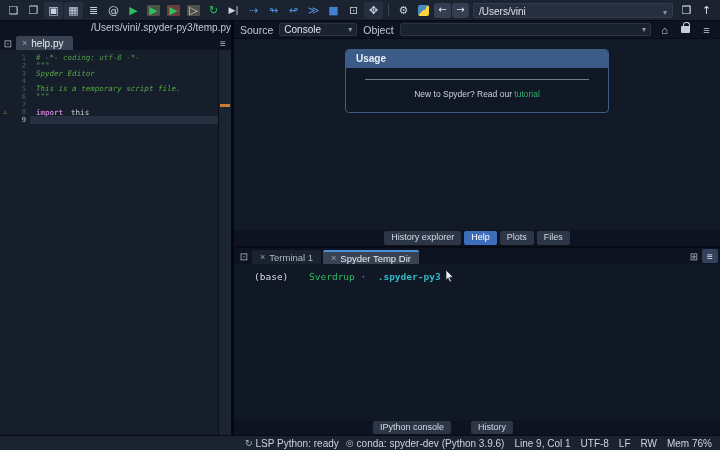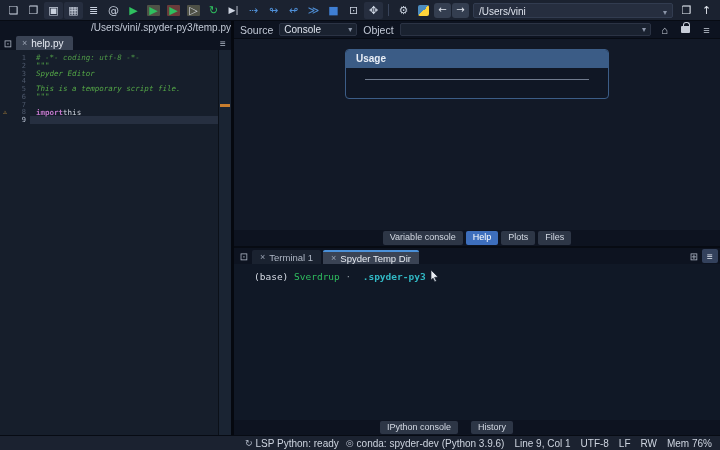--- a/index.html
+++ b/index.html
@@ -48,21 +48,21 @@
   .gutter { width:30px; flex:none; padding-top:4px; }
   .gutter-row { height:7.8px; display:flex; align-items:center; }
   .gutter-row .warn { width:10px; font-size:6.5px; color:#e2a63d; text-align:center; line-height:1; }
   .gutter-row .num { flex:1; text-align:right; padding-right:4px; font-size:7px; color:#4d586c; }
   .gutter-row.current .num { color:#b8c1d1; }
   .code-area { flex:1; padding-top:4px; min-width:0; }
   .code-row { height:7.8px; font-size:7.5px; line-height:7.8px; padding-left:6px; white-space:pre; }
   .code-row.current-line { background:#262f40; }
   .tok-comment { color:#4f9a47; font-style:italic; }
   .tok-string  { color:#55a847; font-style:italic; }
-  .tok-keyword { color:#c077c9; font-weight:bold; margin-right:0; }
+  .tok-keyword { color:#c077c9; font-weight:bold; margin-right:8px; }
   .tok-plain   { color:#d5dae3; }
   .scrollflag { width:13px; flex:none; background:#1a2433; border-left:1px solid #0b1018; position:relative; }
   .flag-warning { position:absolute; top:54px; left:1px; right:1px; height:3px; background:#c87d2e; }
   
   .help-header { height:18px; background:#0d1320; display:flex; align-items:center;
     gap:6px; padding:0 6px; font-size:10.5px; color:#c2c9d6; flex:none; border-bottom:1px solid #070b13; }
   .combo { height:13px; background:#1a2230; border:1px solid #2b3344; border-radius:2px;
     display:flex; align-items:center; font-size:10px; color:#dde2ec; padding:0 4px; }
   .combo .caret { margin-left:auto; color:#8b95a8; font-size:8px; }
   .combo.source-sel { width:78px; flex:none; }
@@ -95,26 +95,26 @@
   .t-tab { height:14px; display:flex; align-items:center; gap:4px; padding:0 8px;
     font-size:9.5px; color:#aeb6c4; background:#1a2230; border-radius:2px 2px 0 0; margin-right:2px; }
   .t-tab.active { background:#3a4354; color:#e7ebf2; border-top:2px solid #4a90d9; }
   .t-btn { width:16px; height:14px; border:none; background:transparent; color:#aeb6c4;
     font-size:10px; display:flex; align-items:center; justify-content:center; cursor:default; flex:none; margin-bottom:1px;}
   .t-btn.selected { background:#33415c; border-radius:2px; color:#dfe5ee; }
   .term-body { flex:1; background:#101826; padding:6px 20px; font-family:"DejaVu Sans Mono", monospace;
     font-size:9.5px; min-height:0; }
   .prompt-line { display:flex; align-items:center; gap:0; white-space:pre; }
   .p-env  { color:#d6dbe4; }
-  .p-host { color:#2fbf5f; }
+  .p-host { color:#2fbf5f;margin-left:15px; }
   .p-sep  { color:#8b959f; }
   .p-dir  { color:#31b8c4; font-weight:bold; }
   .mouse-cursor { margin-left:4px; }
   .term-tabs { height:15px; background:#0d1320; display:flex; justify-content:center;
-    align-items:center; gap:13px; flex:none; }
+    align-items:center; gap:20px; flex:none; }
   
   .statusbar { height:15px; background:#1b2230; border-top:1px solid #070b13;
     display:flex; align-items:center; font-size:10px; color:#cdd4df;
     padding:0 8px 0 245px; flex:none; }
   .status-items { flex:1; display:flex; justify-content:space-between; align-items:center; }
   .status-item { display:flex; align-items:center; gap:3px; white-space:nowrap; }
   .st-icon { font-size:9px; color:#aeb6c4; font-family:"DejaVu Sans", sans-serif; }
 </style>
 </head>
 <body>
@@ -299,26 +299,29 @@
             <span class="icon-lock-shape"></span>
           </button>
         <button class="hh-btn">≡</button>
       </div>
 
       <div class="help-body">
         <div class="usage-box">
           <div class="usage-title">Usage</div>
           <div class="usage-text">
             <hr class="usage-hr">
+            <div class="usage-footer">
+              <span>New to Spyder? Read our </span><span class="link">tutorial</span>
+            </div>
           </div>
         </div>
       </div>
 
       <div class="help-tabs">
-          <div class="htab"><span>Variable console</span></div>
+          <div class="htab"><span>History explorer</span></div>
           <div class="htab active"><span>Help</span></div>
           <div class="htab"><span>Plots</span></div>
           <div class="htab"><span>Files</span></div>
         </div>
 
       <div class="h-splitter"></div>
 
       <div class="t-tabbar">
         <button class="t-btn">⊡</button>
         <div style="display:flex; align-items:flex-end;">

